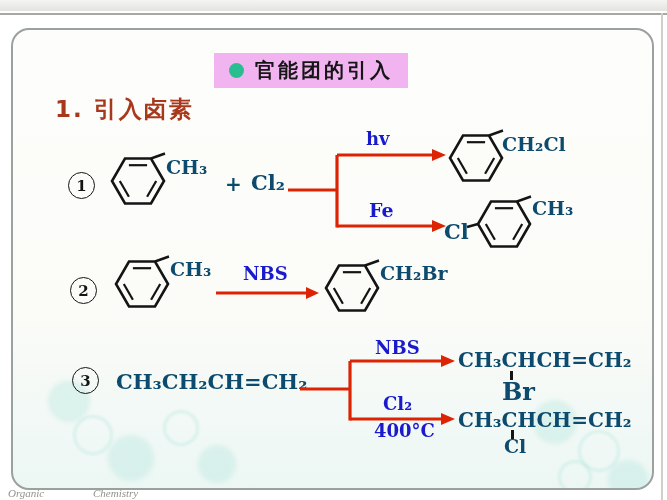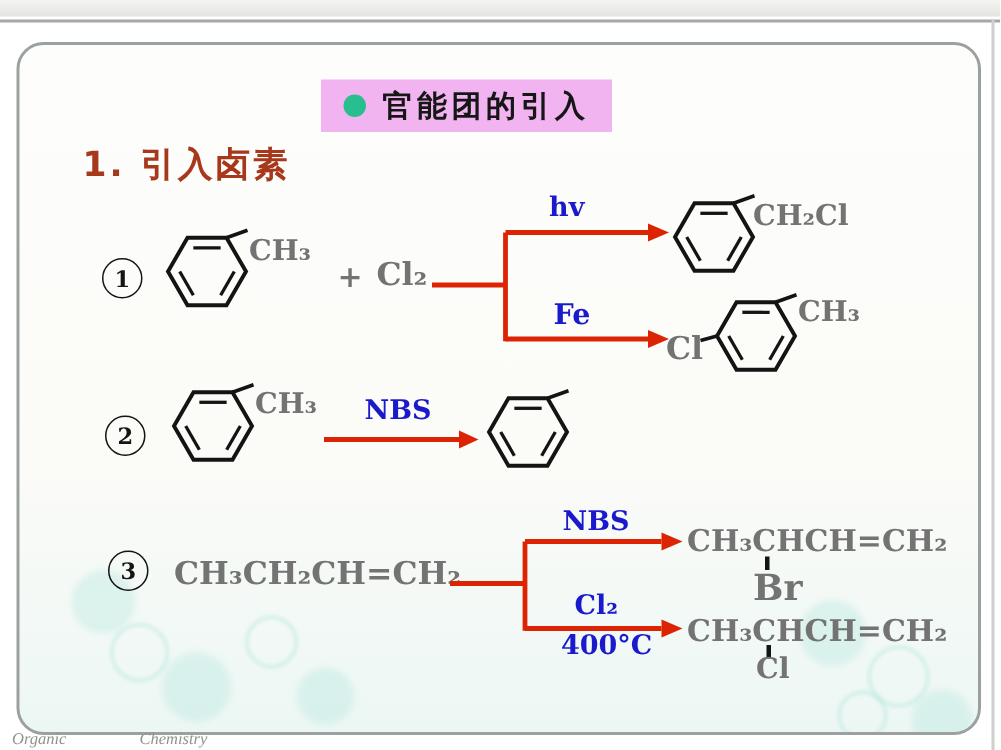--- a/index.html
+++ b/index.html
@@ -15,21 +15,21 @@
          background:linear-gradient(180deg,#fdfdfb 0%,#fbfbf8 62%,#ecf7f4 100%);overflow:hidden;}
   .wm{position:absolute;border-radius:50%;background:rgba(164,224,216,0.30);filter:blur(2px);}
   .wm2{position:absolute;border-radius:50%;border:3px solid rgba(176,228,222,0.35);background:transparent;filter:blur(1px);}
   
   .badge{left:214px;top:53px;height:35px;display:flex;align-items:center;gap:11px;padding:0 15px;background:#F2B4F0;}
   .dot{width:15px;height:15px;border-radius:50%;background:#29BE8F;}
   .badge-text{font-size:20px;font-weight:bold;color:#161616;letter-spacing:3px;}
   .heading{left:55px;top:94px;font-size:23px;font-weight:bold;color:#A8381C;letter-spacing:2px;text-align:right;}
   
   .f{position:absolute;font-family:"DejaVu Serif","Liberation Serif",serif;font-weight:bold;
-     color:#737373;white-space:nowrap;font-size:20px;}
+     color:#0c4a6e;white-space:nowrap;font-size:20px;}
   .cond{position:absolute;font-family:"DejaVu Serif","Liberation Serif",serif;font-weight:bold;
         color:#1A1ACC;white-space:nowrap;font-size:18px;}
   .circnum{position:absolute;width:25px;height:25px;border:1.8px solid #141414;border-radius:50%;
            display:flex;align-items:center;justify-content:center;
            font-family:"DejaVu Serif",serif;font-weight:bold;font-size:15px;color:#141414;}
   .benzene{position:absolute;width:90px;height:64px;}
   .bond{position:absolute;width:2.5px;background:#141414;}
   .footer{position:absolute;top:487px;font-family:"Liberation Serif","DejaVu Serif",serif;
           font-style:italic;font-size:11px;color:#92928c;}
   svg.conn{position:absolute;overflow:visible;}
@@ -123,20 +123,21 @@
   </svg>
   <span class="cond" style="left:243px;top:263px;">NBS</span>
 
   <span class="benzene" style="left:310px;top:256px;"><svg width="90" height="64" viewBox="-14 -4 90 64">
         <polygon points="54,28 41,5.5 15,5.5 2,28 15,50.5 41,50.5" fill="none" stroke="#141414" stroke-width="2.6"></polygon>
         <line x1="18.9" y1="12.2" x2="37.1" y2="12.2" stroke="#141414" stroke-width="2.2"></line>
         <line x1="9.8" y1="28" x2="18.9" y2="43.8" stroke="#141414" stroke-width="2.2"></line>
         <line x1="46.2" y1="28" x2="37.1" y2="43.8" stroke="#141414" stroke-width="2.2"></line>
         <line x1="41" y1="5.5" x2="55" y2="0.5" stroke="#141414" stroke-width="2.4"></line>
       </svg></span>
+  <span class="f" style="left:380px;top:262px;font-size:19px;">CH₂Br</span>
 
   <div class="circnum" style="left:72px;top:367px;">3</div>
   <span class="f" style="left:116px;top:369px;font-size:21px;">CH₃CH₂CH=CH₂</span>
 
   <svg class="conn" style="left:298px;top:350px;" width="160" height="80">
     <line x1="2" y1="39" x2="53" y2="39"></line>
     <line x1="52" y1="11" x2="52" y2="70.5"></line>
     <line x1="52" y1="11" x2="143" y2="11"></line>
     <polygon points="143,5 143,17 157,11"></polygon>
     <line x1="52" y1="69" x2="143" y2="69"></line>

